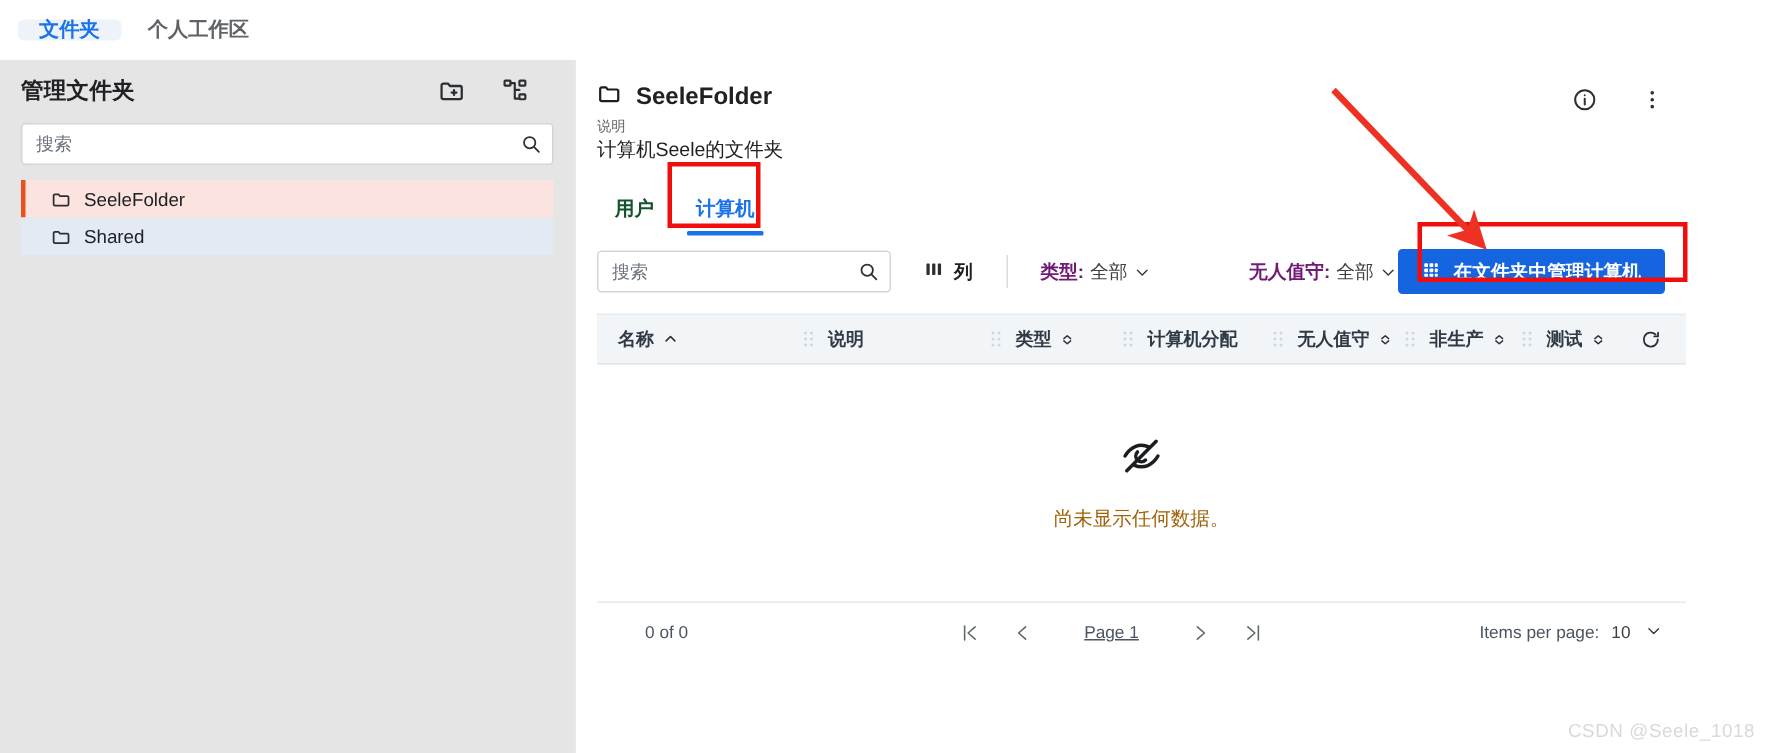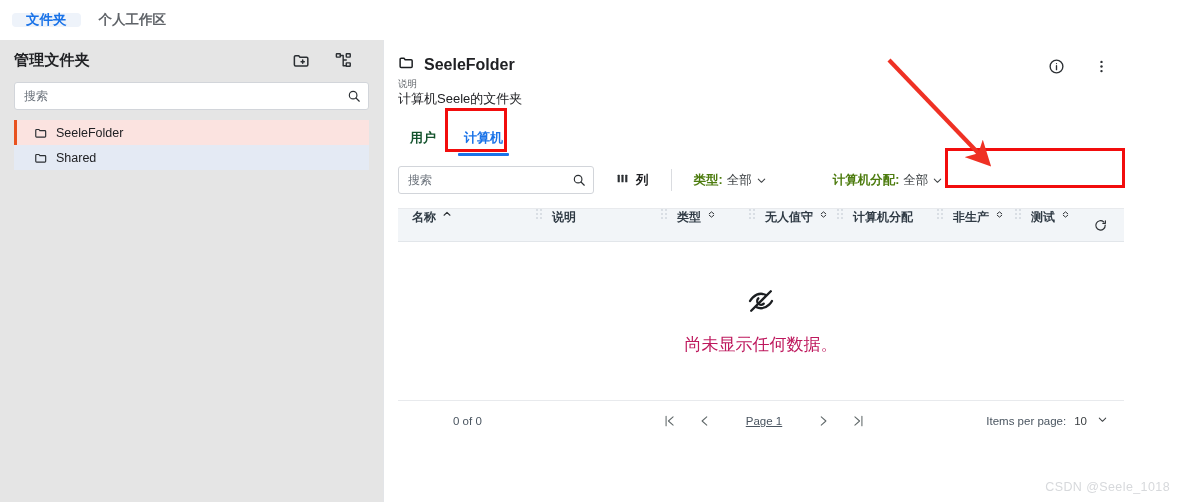--- a/index.html
+++ b/index.html
@@ -78,49 +78,49 @@
                      font-size: 12px; color: #5f6368; padding: 0 30px 0 9px;
                      font-family: inherit; outline: none; background: #fff; }
   .tb-search input::placeholder { color: #6c737c; }
   .tb-search .si { position: absolute; right: 8px; top: 50%; transform: translateY(-50%);
                    color: #3c4043; display: flex; pointer-events: none; }
   .tb-btn { display: flex; align-items: center; gap: 7px; font-size: 12.5px; font-weight: bold;
             color: #202124; margin-left: 22px; cursor: pointer; }
   .tb-sep { width: 1px; height: 22px; background: #dadce0; margin-left: 22px; }
   .tb-filter { display: flex; align-items: baseline; gap: 4px; margin-left: 22px;
                font-size: 12.5px; cursor: pointer; }
-  .tb-filter .k { font-weight: bold; color: #4d7c0f; }
+  .tb-filter .k { font-weight: bold; color: #701a75; }
   .tb-filter .v { color: #3c4043; }
   .tb-filter .cv { color: #3c4043; align-self: center; display: flex; }
   .spacer { flex: 1; }
   .blue-btn { display: flex; align-items: center; gap: 9px; background: #1565e0;
               color: #fff; font-size: 12.5px; font-weight: bold; height: 30px;
               padding: 0 16px; border-radius: 3px; cursor: pointer; border: none;
               font-family: inherit; }
 
   
   .table { margin-top: 12px; width: 726px; border-top: 1px solid #e8eaed; }
   .thead { display: flex; align-items: center; height: 33px; background: #f2f5f8;
            border-bottom: 1px solid #e2e6ea; }
-  .th { display: flex; font-size: 12px; font-weight: bold;
+  .th { display: flex; align-items: center; font-size: 12px; font-weight: bold;
         color: #2f3a44; height: 100%; }
   .grip { display: grid; grid-template-columns: 2px 2px; grid-template-rows: 2px 2px 2px;
           gap: 2px; margin: 0 10px 0 6px; opacity: .55; }
   .grip i { background: #b6bec7; border-radius: 50%; width: 2px; height: 2px; display: block; }
   .sort { margin-left: 6px; display: flex; color: #3c4043; }
   .th-refresh { margin-left: auto; margin-right: 16px; display: flex; color: #3c4043;
                 cursor: pointer; }
 
   .empty { width: 726px; height: 158px; display: flex; flex-direction: column;
            align-items: center; justify-content: center; gap: 14px; }
-  .empty .txt { font-size: 17px; color: #be185d; }
+  .empty .txt { font-size: 13px; color: #a16207; }
 
   .pager { width: 726px; height: 40px; border-top: 1px solid #e8eaed;
            display: flex; align-items: center; font-size: 11.5px; color: #4a5560; }
-  .pg-count { margin-left: 24px; padding-left: 31px; }
+  .pg-count { margin-left: 1px; padding-left: 31px; }
   .pg-nav { display: flex; align-items: center; margin-left: 172px; gap: 0; }
   .pg-ico { width: 30px; height: 30px; display: flex; align-items: center;
             justify-content: center; color: #5f6768; cursor: pointer; }
   .pg-page { font-size: 11.5px; color: #4a5560; margin: 0 26px; text-decoration: underline; }
   .pg-right { margin-left: auto; display: flex; align-items: center; gap: 8px;
               margin-right: 16px; justify-content: center; }
   .pg-right .sel { display: flex; align-items: center; gap: 10px; cursor: pointer;
                    color: #3c4043; }
 
   
@@ -260,31 +260,47 @@
         <span class="k">类型:</span>
         <span class="v">全部</span>
         <span class="cv">
           <svg width="11" height="11" viewBox="0 0 24 24" fill="none" stroke="#3c4043" stroke-width="2.2" stroke-linecap="round" stroke-linejoin="round">
             <path d="M5 9l7 7 7-7"></path>
           </svg>
         </span>
       </div>
 
       <div class="tb-filter" style="margin-left:66px">
-        <span class="k">计算机分配:</span>
+        <span class="k">无人值守:</span>
         <span class="v">全部</span>
         <span class="cv">
           <svg width="11" height="11" viewBox="0 0 24 24" fill="none" stroke="#3c4043" stroke-width="2.2" stroke-linecap="round" stroke-linejoin="round">
             <path d="M5 9l7 7 7-7"></path>
           </svg>
         </span>
       </div>
 
       <div class="spacer"></div>
 
+      <button class="blue-btn">
+        <span>
+          <svg width="12" height="12" viewBox="0 0 24 24" fill="#ffffff">
+            <rect x="3" y="3" width="5" height="5" rx="1"></rect>
+              <rect x="10" y="3" width="5" height="5" rx="1"></rect>
+              <rect x="17" y="3" width="4" height="5" rx="1"></rect>
+            <rect x="3" y="10" width="5" height="5" rx="1"></rect>
+              <rect x="10" y="10" width="5" height="5" rx="1"></rect>
+              <rect x="17" y="10" width="4" height="5" rx="1"></rect>
+            <rect x="3" y="17" width="5" height="4" rx="1"></rect>
+              <rect x="10" y="17" width="5" height="4" rx="1"></rect>
+              <rect x="17" y="17" width="4" height="4" rx="1"></rect>
+          </svg>
+        </span>
+        <span>在文件夹中管理计算机</span>
+      </button>
     </div>
 
     <div class="table">
 
       <div class="thead">
 
         <div class="th" style="width:132px;padding-left:14px">
           <span>名称</span>
           <span class="sort">
             <svg width="10" height="10" viewBox="0 0 24 24" fill="none" stroke="#2b2f33" stroke-width="2.6" stroke-linecap="round" stroke-linejoin="round">
@@ -315,47 +331,47 @@
               <i></i>
             </span>
           <span>类型</span>
           <span class="sort">
             <svg width="9" height="11" viewBox="0 0 24 24" fill="none" stroke="#2b2f33" stroke-width="2.6" stroke-linecap="round" stroke-linejoin="round">
                 <path d="M6 10l6-5 6 5M6 14l6 5 6-5"></path>
               </svg>
           </span>
         </div>
 
+        <div class="th" style="width:100px">
+          <span class="grip">
+              <i></i>
+              <i></i>
+              <i></i>
+              <i></i>
+              <i></i>
+              <i></i>
+            </span>
+          <span>计算机分配</span>
+        </div>
+
         <div class="th" style="width:88px">
           <span class="grip">
               <i></i>
               <i></i>
               <i></i>
               <i></i>
               <i></i>
               <i></i>
             </span>
           <span>无人值守</span>
           <span class="sort">
             <svg width="9" height="11" viewBox="0 0 24 24" fill="none" stroke="#2b2f33" stroke-width="2.6" stroke-linecap="round" stroke-linejoin="round">
                 <path d="M6 10l6-5 6 5M6 14l6 5 6-5"></path>
               </svg>
           </span>
-        </div>
-
-        <div class="th" style="width:100px">
-          <span class="grip">
-              <i></i>
-              <i></i>
-              <i></i>
-              <i></i>
-              <i></i>
-              <i></i>
-            </span>
-          <span>计算机分配</span>
         </div>
 
         <div class="th" style="width:78px">
           <span class="grip">
               <i></i>
               <i></i>
               <i></i>
               <i></i>
               <i></i>
               <i></i>

